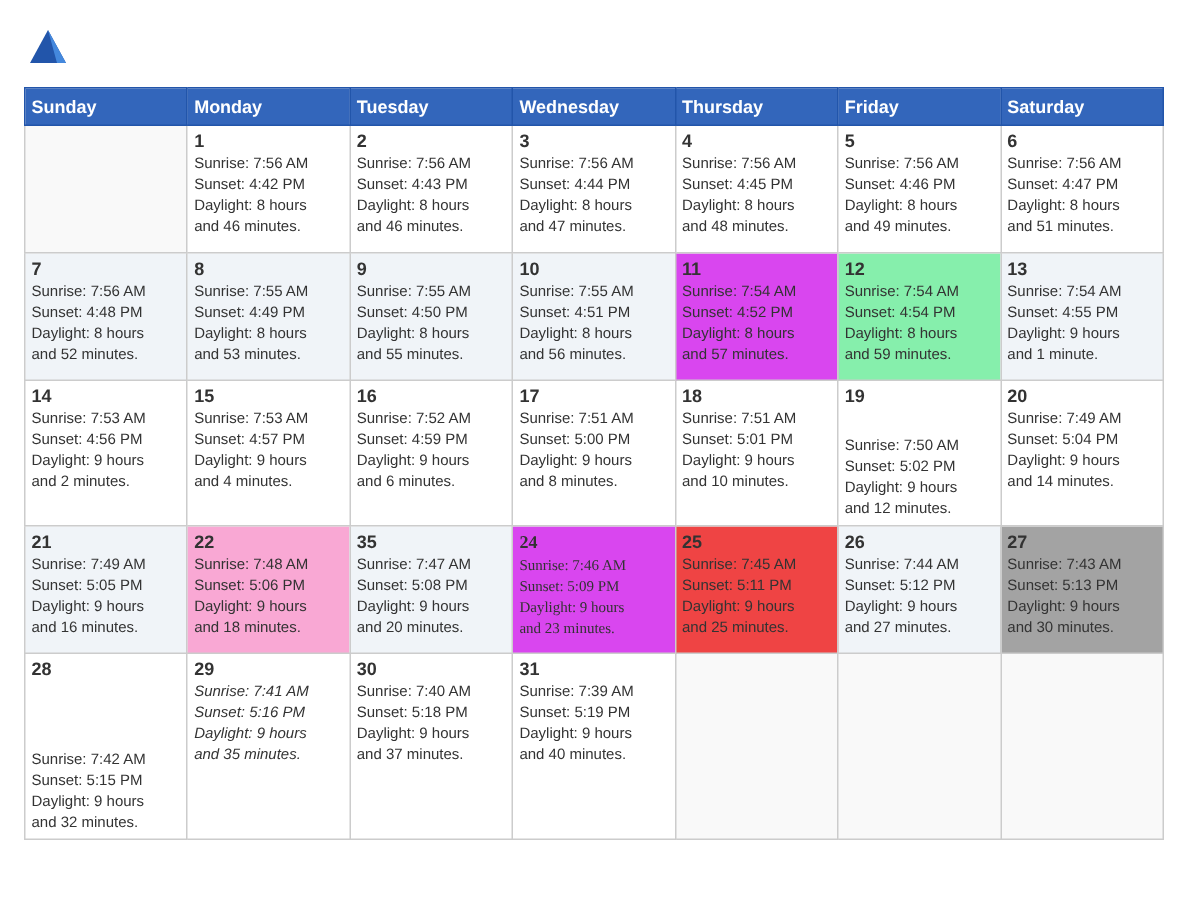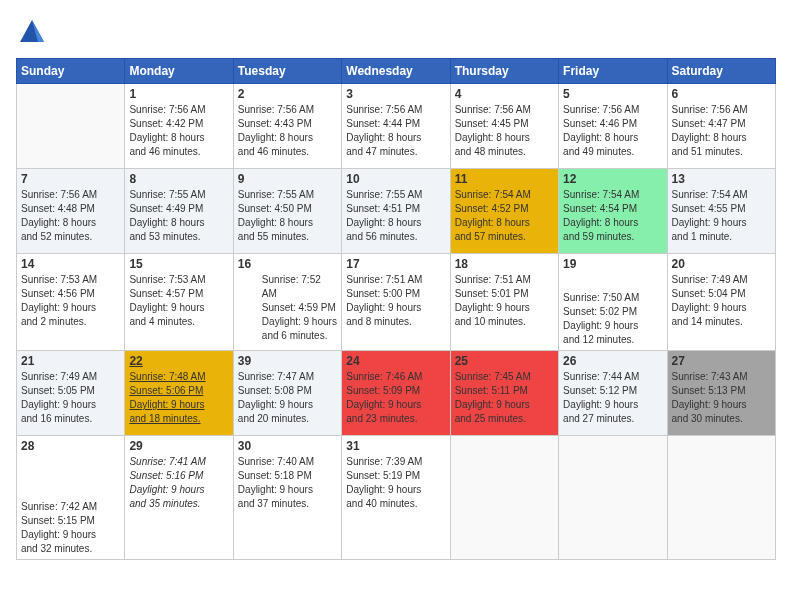--- a/index.html
+++ b/index.html
@@ -199,21 +199,21 @@
 Daylight: 8 hours
 and 55 minutes.</div>
           </td>
           <td style="background: rgb(240, 244, 248);">
             <span class="day-num">10</span>
             <div class="day-info" style="white-space: pre-line;">Sunrise: 7:55 AM
 Sunset: 4:51 PM
 Daylight: 8 hours
 and 56 minutes.</div>
           </td>
-          <td style="background: #eab308;">
+          <td style="background: #d946ef;">
             <span class="day-num">11</span>
             <div class="day-info" style="white-space: pre-line;">Sunrise: 7:54 AM
 Sunset: 4:52 PM
 Daylight: 8 hours
 and 57 minutes.</div>
           </td>
           <td style="background: #86efac;">
             <span class="day-num">12</span>
             <div class="day-info" style="white-space: pre-line;">Sunrise: 7:54 AM
 Sunset: 4:54 PM
@@ -238,21 +238,21 @@
           </td>
           <td>
             <span class="day-num">15</span>
             <div class="day-info" style="white-space: pre-line;">Sunrise: 7:53 AM
 Sunset: 4:57 PM
 Daylight: 9 hours
 and 4 minutes.</div>
           </td>
           <td>
             <span class="day-num">16</span>
-            <div class="day-info" style="white-space: pre-line; margin-left: 24px;">Sunrise: 7:52 AM
+            <div class="day-info" style="white-space: pre-line;">Sunrise: 7:52 AM
 Sunset: 4:59 PM
 Daylight: 9 hours
 and 6 minutes.</div>
           </td>
           <td>
             <span class="day-num">17</span>
             <div class="day-info" style="white-space: pre-line;">Sunrise: 7:51 AM
 Sunset: 5:00 PM
 Daylight: 9 hours
 and 8 minutes.</div>
@@ -280,35 +280,35 @@
           </td>
         </tr>
         <tr>
           <td style="background: rgb(240, 244, 248);">
             <span class="day-num">21</span>
             <div class="day-info" style="white-space: pre-line;">Sunrise: 7:49 AM
 Sunset: 5:05 PM
 Daylight: 9 hours
 and 16 minutes.</div>
           </td>
-          <td style="background: #eab308; text-decoration: underline;">
+          <td style="background: #f9a8d4;">
             <span class="day-num">22</span>
             <div class="day-info" style="white-space: pre-line;">Sunrise: 7:48 AM
 Sunset: 5:06 PM
 Daylight: 9 hours
 and 18 minutes.</div>
           </td>
           <td style="background: rgb(240, 244, 248);">
-            <span class="day-num">39</span>
+            <span class="day-num">35</span>
             <div class="day-info" style="white-space: pre-line;">Sunrise: 7:47 AM
 Sunset: 5:08 PM
 Daylight: 9 hours
 and 20 minutes.</div>
           </td>
-          <td style="background: #ef4444;">
+          <td style="background: #d946ef; font-family: Liberation Serif, serif;">
             <span class="day-num">24</span>
             <div class="day-info" style="white-space: pre-line;">Sunrise: 7:46 AM
 Sunset: 5:09 PM
 Daylight: 9 hours
 and 23 minutes.</div>
           </td>
           <td style="background: #ef4444;">
             <span class="day-num">25</span>
             <div class="day-info" style="white-space: pre-line;">Sunrise: 7:45 AM
 Sunset: 5:11 PM

